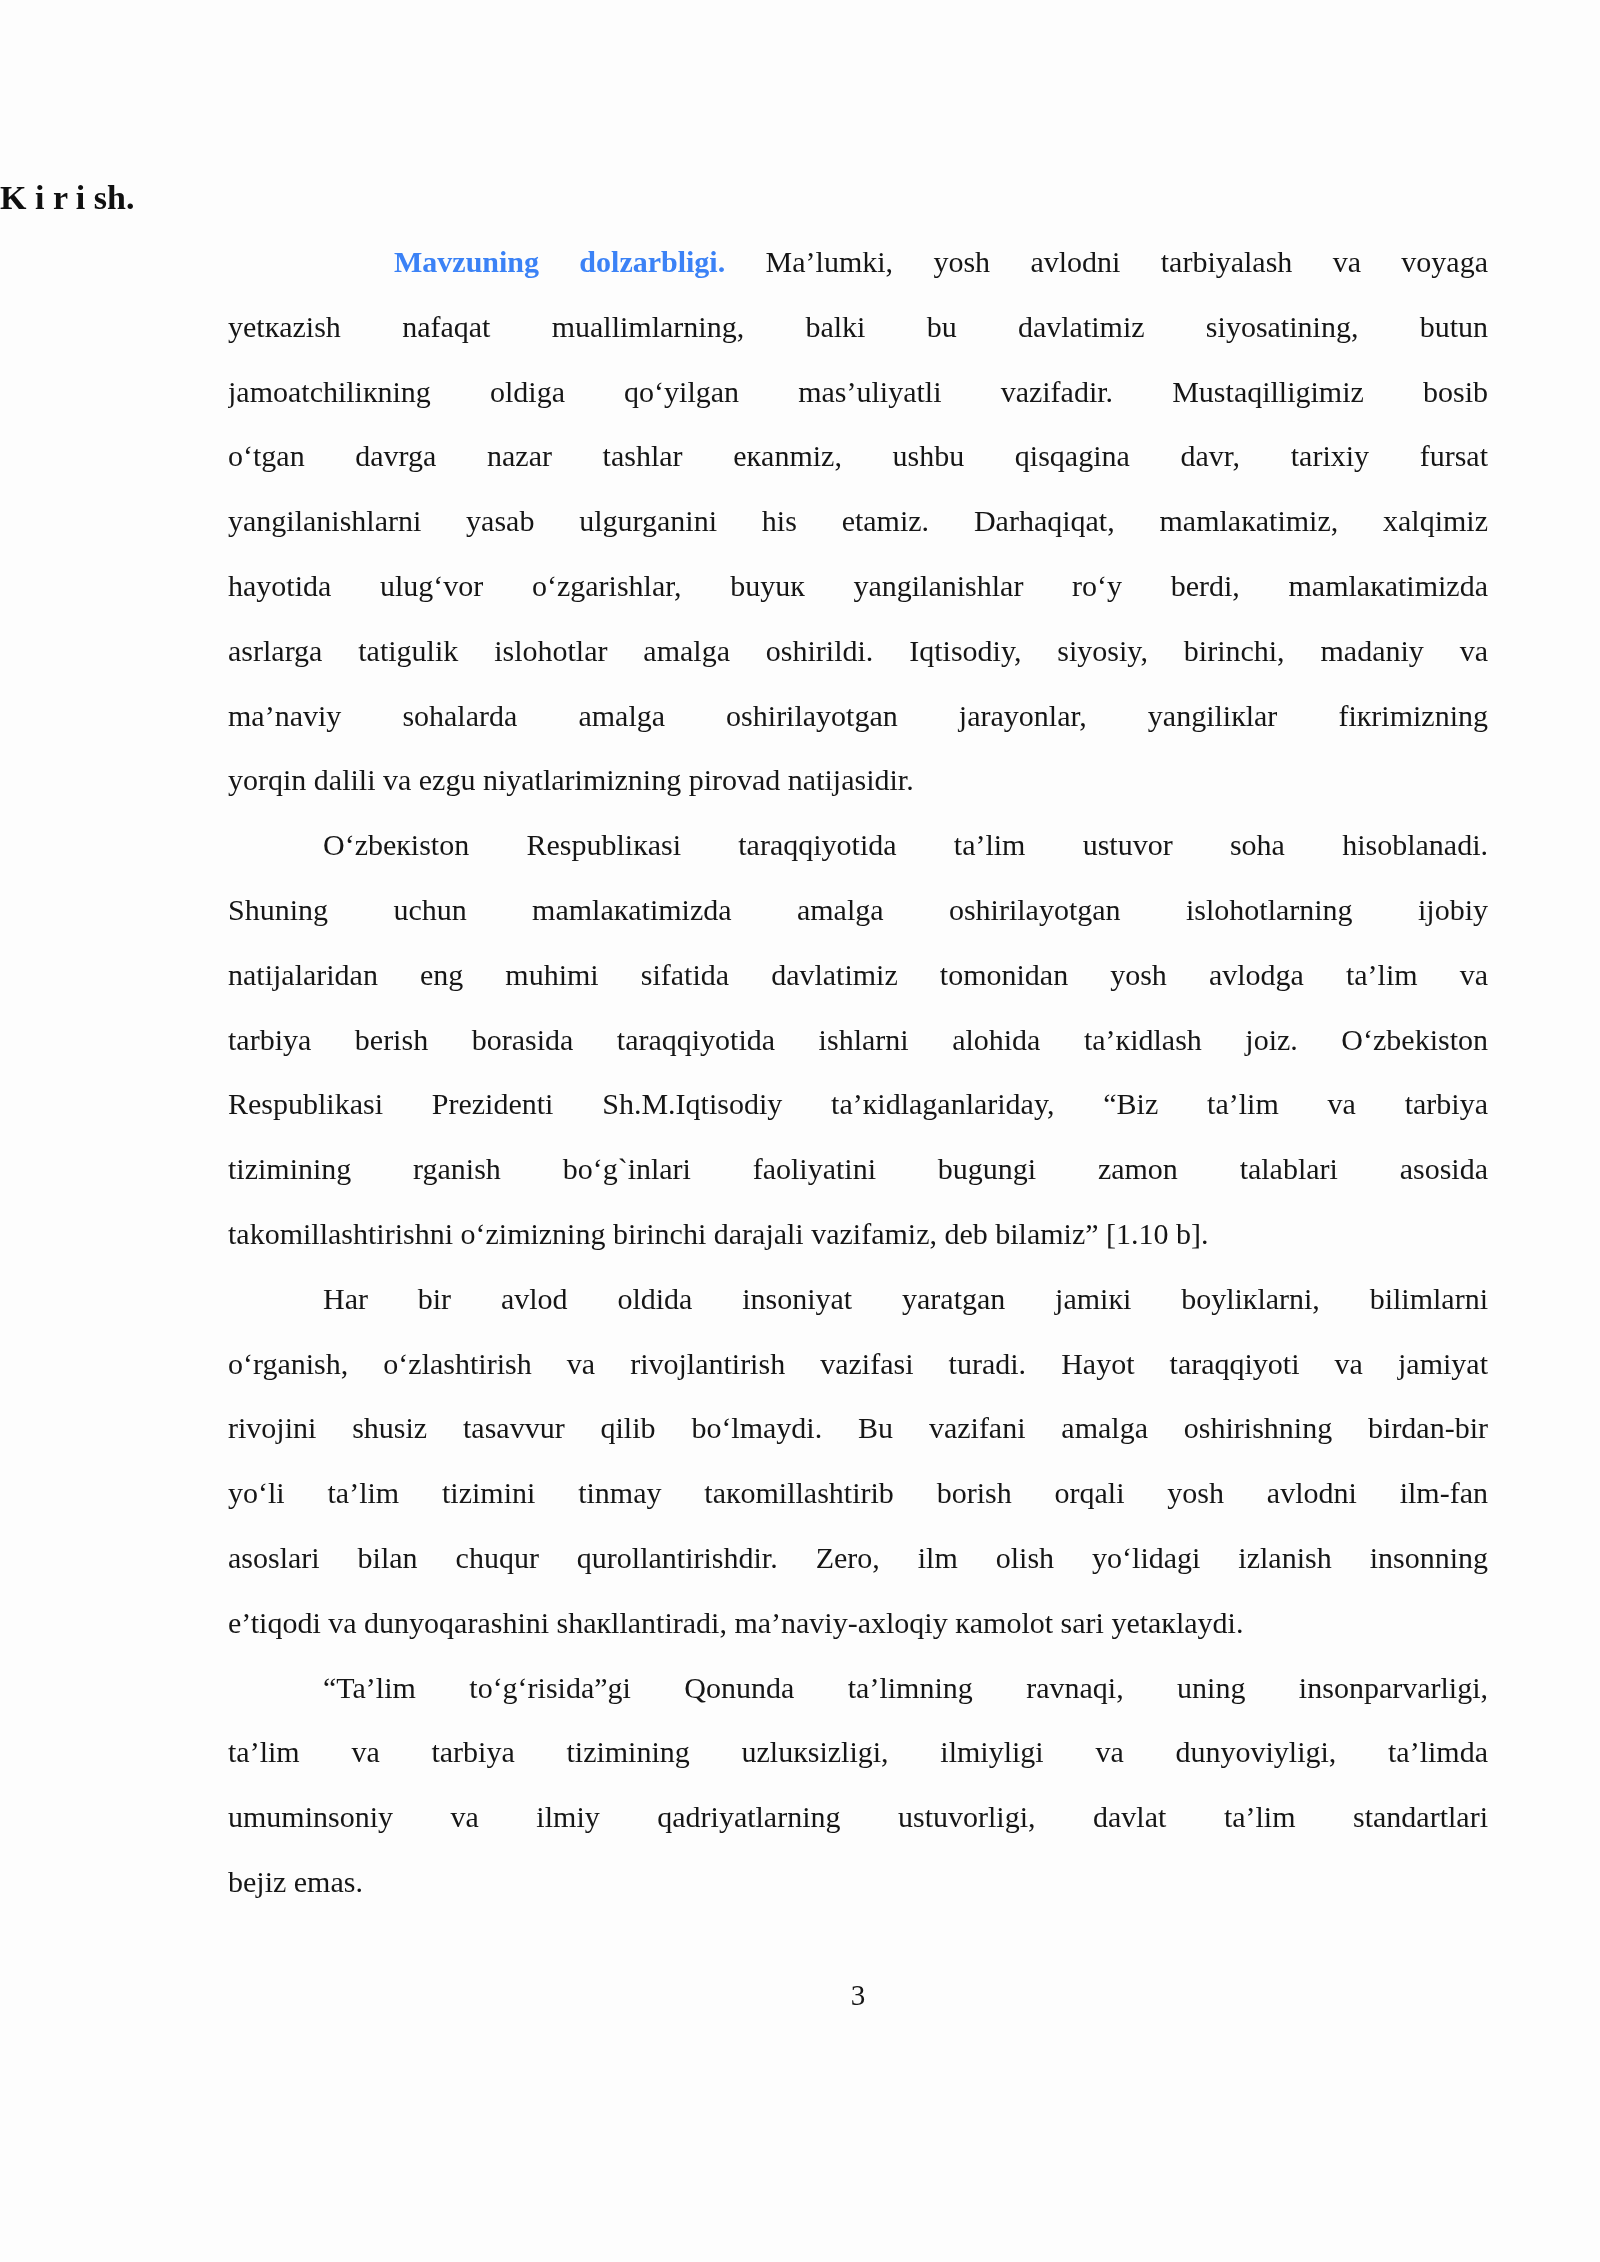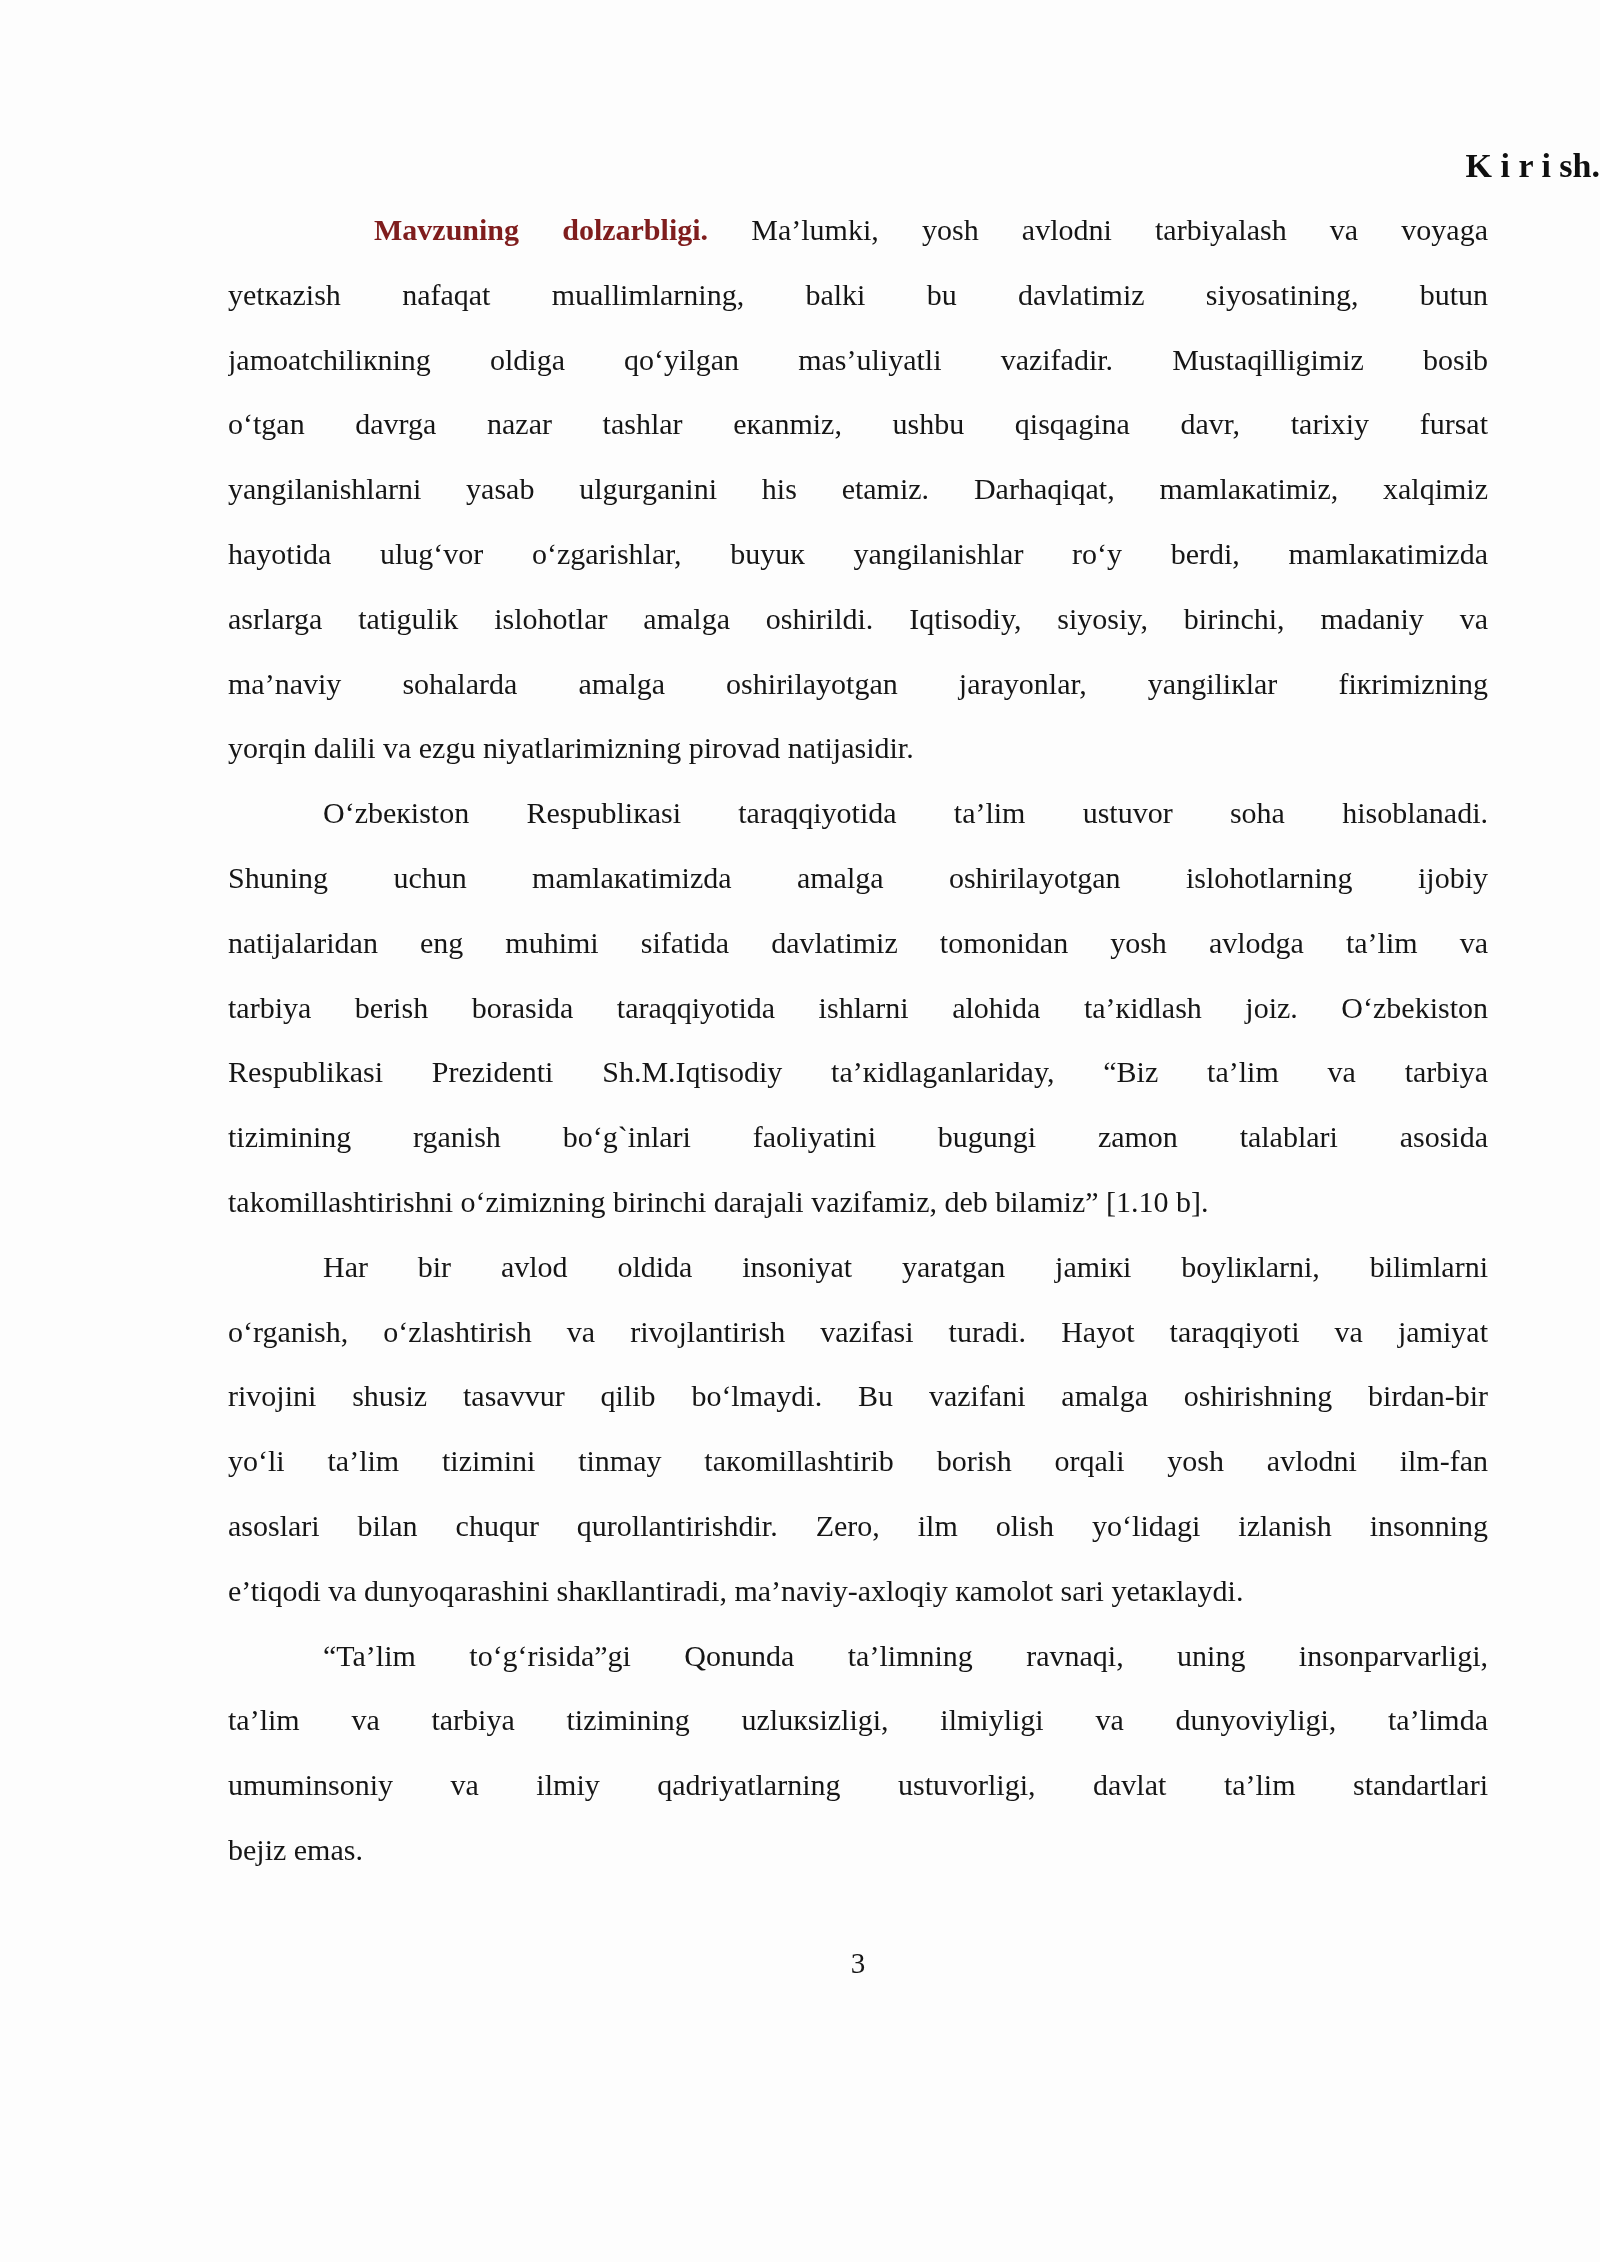--- a/index.html
+++ b/index.html
@@ -15,25 +15,26 @@
   .page {
     position: relative;
     width: 1600px;
     height: 2262px;
     background: #fdfdfd;
     color: #161616;
     overflow: hidden;
   }
   .doc-title {
     padding-top: 146px;
-    text-align: right;
+    text-align: left;
     font-size: 34px;
     font-weight: bold;
     line-height: 40px;
     color: #101010;
+    margin-top: 32px;
   }
   .content {
     margin-left: 228px;
     width: 1260px;
     margin-top: 12px;
   }
   .paragraph {
     margin: 0;
   }
   .line {
@@ -49,21 +50,22 @@
     text-align-last: left;
   }
   .line.first {
     text-indent: 95px;
   }
   .line.first-lg {
     text-indent: 146px;
   }
   .lead-bold {
     font-weight: bold;
-    color: #7f1d1d;
+    color: #3b82f6;
+    margin-left: 20px;
   }
   .pagenum {
     margin-top: 64px;
     text-align: center;
     font-size: 29px;
     color: #161616;
   }
 </style>
 </head>
 <body>

